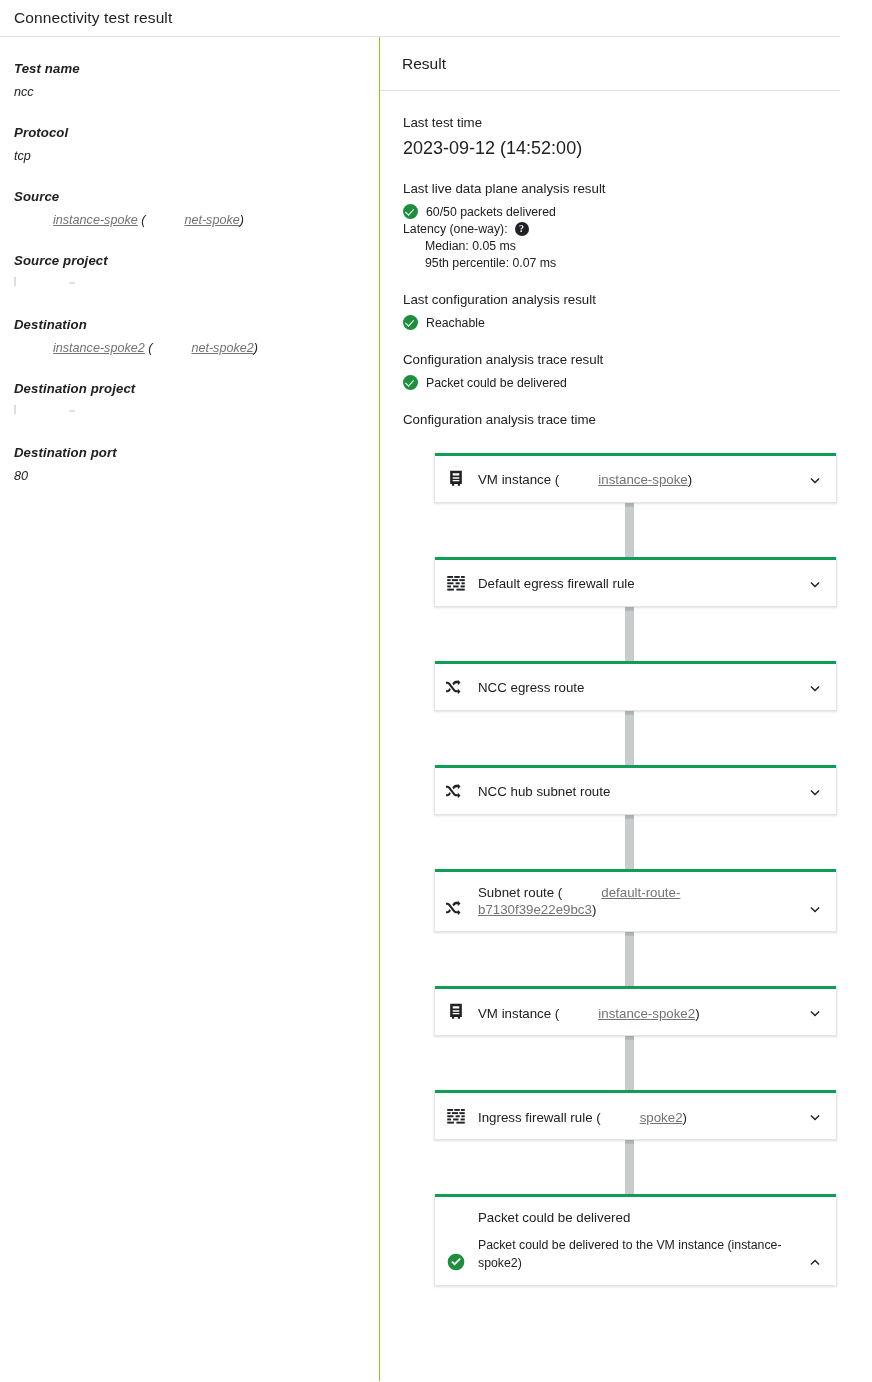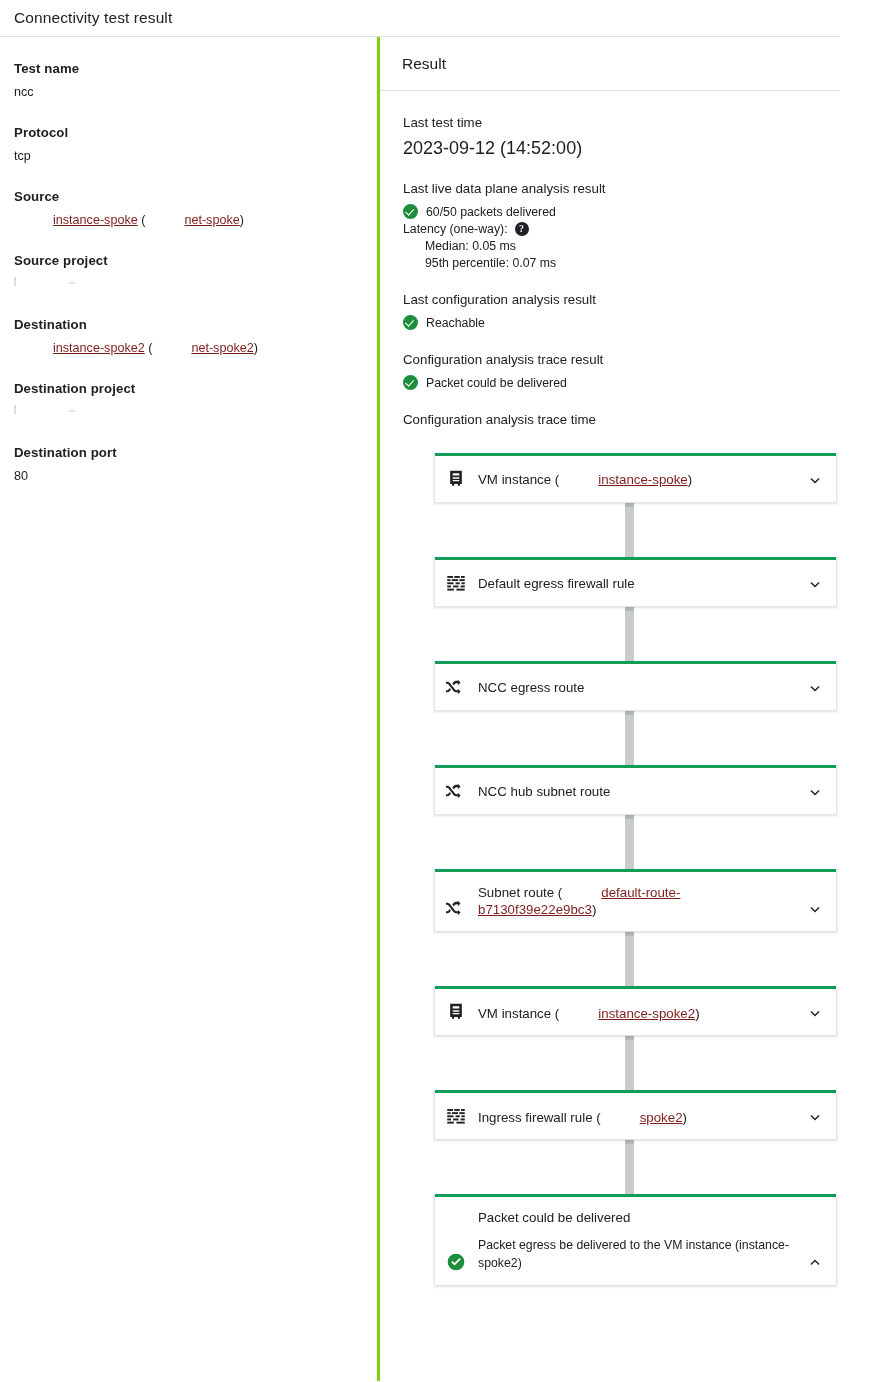--- a/index.html
+++ b/index.html
@@ -33,23 +33,24 @@
   }
 
   
   #split {
     display: flex;
     height: calc(1382px - 38px);
   }
   #left {
     width: 380px;
     flex: 0 0 380px;
-    border-right: 3px solid #84cc16;
+    border-right: 1px solid #84cc16;
     padding: 24px 16px 0 14px;
     background: #fff;
+    font-style: italic;
   }
   #right {
     flex: 1 1 auto;
     background: #fff;
   }
 
   
   .field { margin-bottom: 24px; }
   .field-label {
     font-size: 13.2px;
@@ -57,21 +58,21 @@
     color: #202124;
     margin-bottom: 8px;
     letter-spacing: .1px;
   }
   .field-value {
     font-size: 12.6px;
     color: #202124;
     line-height: 1.35;
   }
   a.link {
-    color: #7f1d1d;
+    color: #737373;
     text-decoration: underline;
     cursor: pointer;
     padding-left: 39px;
   }
   .paren { color: #202124; }
   
   .redacted {
     display: inline-block;
     height: 12px;
     width: 120px;
@@ -493,21 +494,21 @@
             </div>
             <div class="node last">
               <div class="accent"></div>
               <div class="node-inner">
                 <span class="node-icon"><svg viewBox="0 0 24 24" width="20" height="20">
                     <circle cx="12" cy="12" r="10" fill="#1e8e3e"></circle>
                     <path d="M10.3 16.2l-4-4 1.5-1.5 2.5 2.5 6-6 1.5 1.5z" fill="#ffffff"></path>
                   </svg></span>
                 <div class="node-body">
                   <div class="node-label"><span>Packet could be delivered</span></div>
-                  <div class="node-desc">Packet egress be delivered to the VM instance (instance-spoke2)</div>
+                  <div class="node-desc">Packet could be delivered to the VM instance (instance-spoke2)</div>
                 </div>
                 <span class="chevron"><svg viewBox="0 0 24 24" width="18" height="18">
                     <path d="M16.8 14.7L12 9.9l-4.8 4.8-1.3-1.3 6.1-6.1 6.1 6.1z" fill="#202124"></path>
                   </svg></span>
               </div>
             </div>
           </div>
 
       </div>
     </div>

